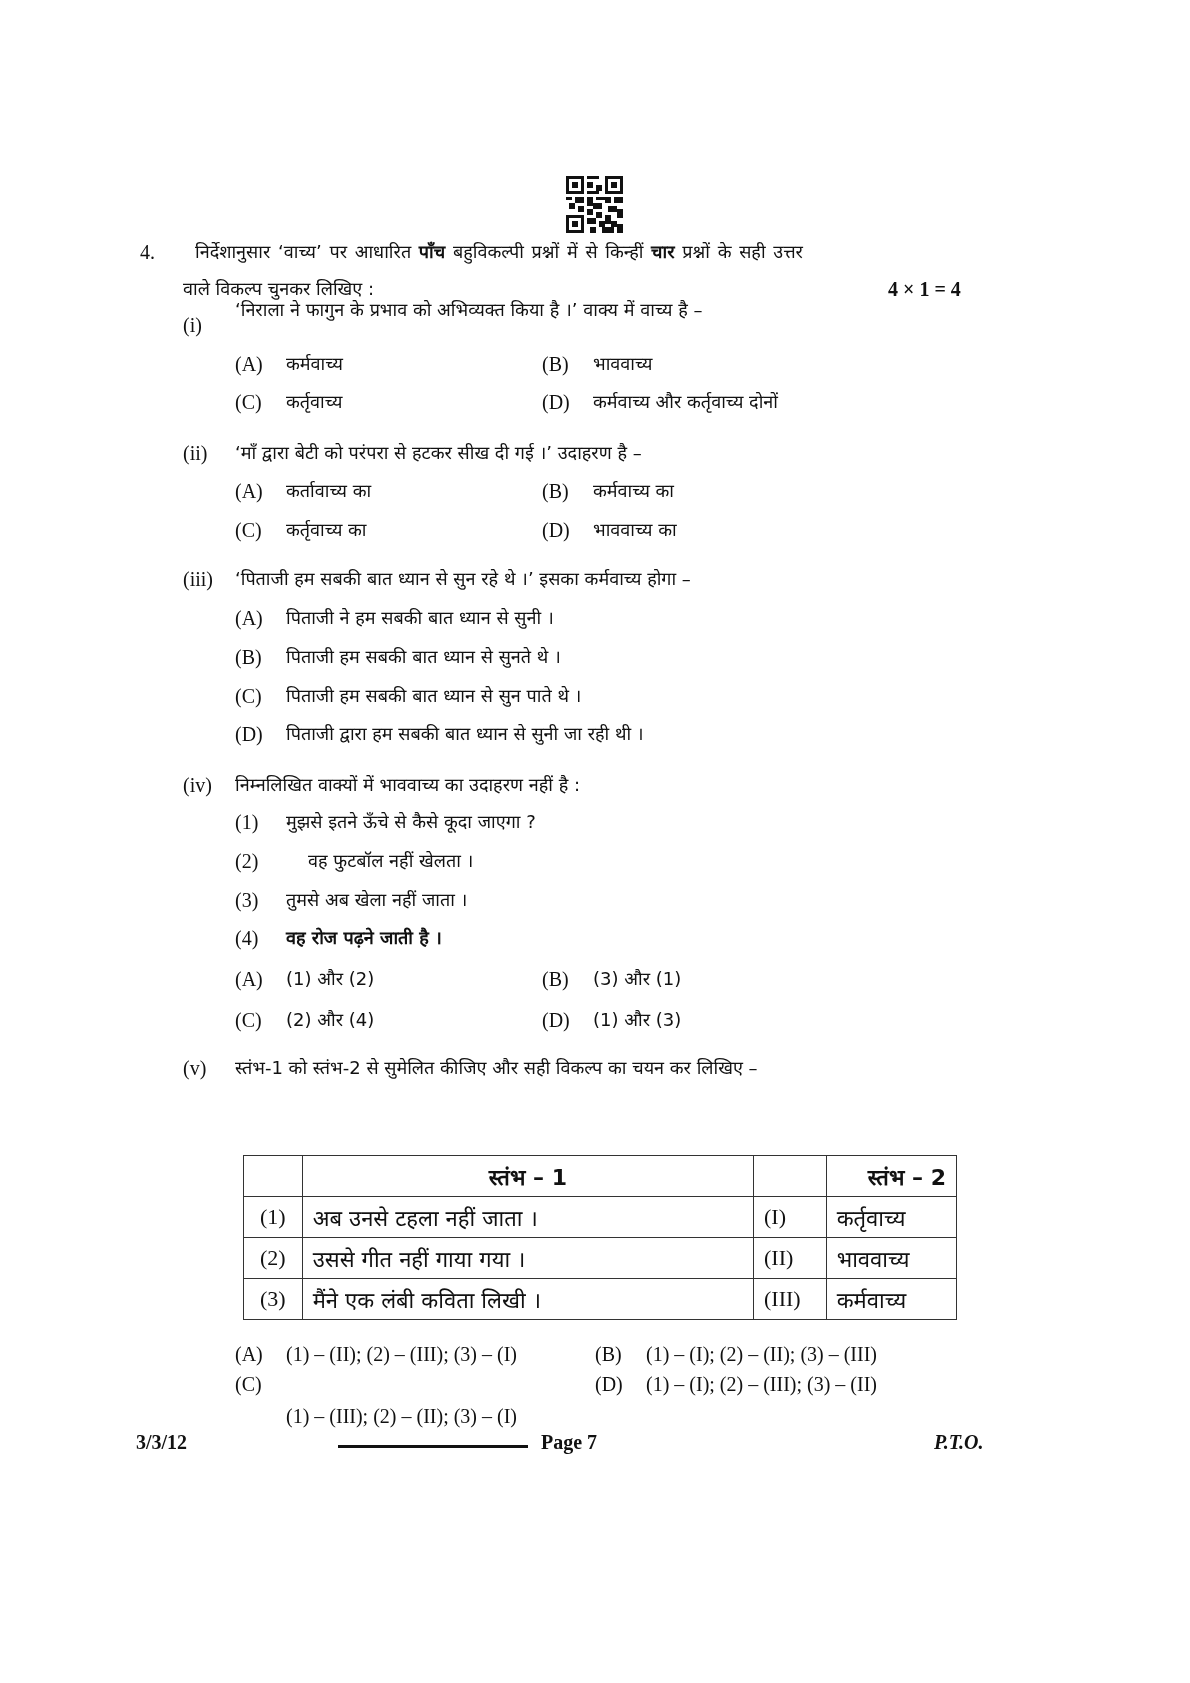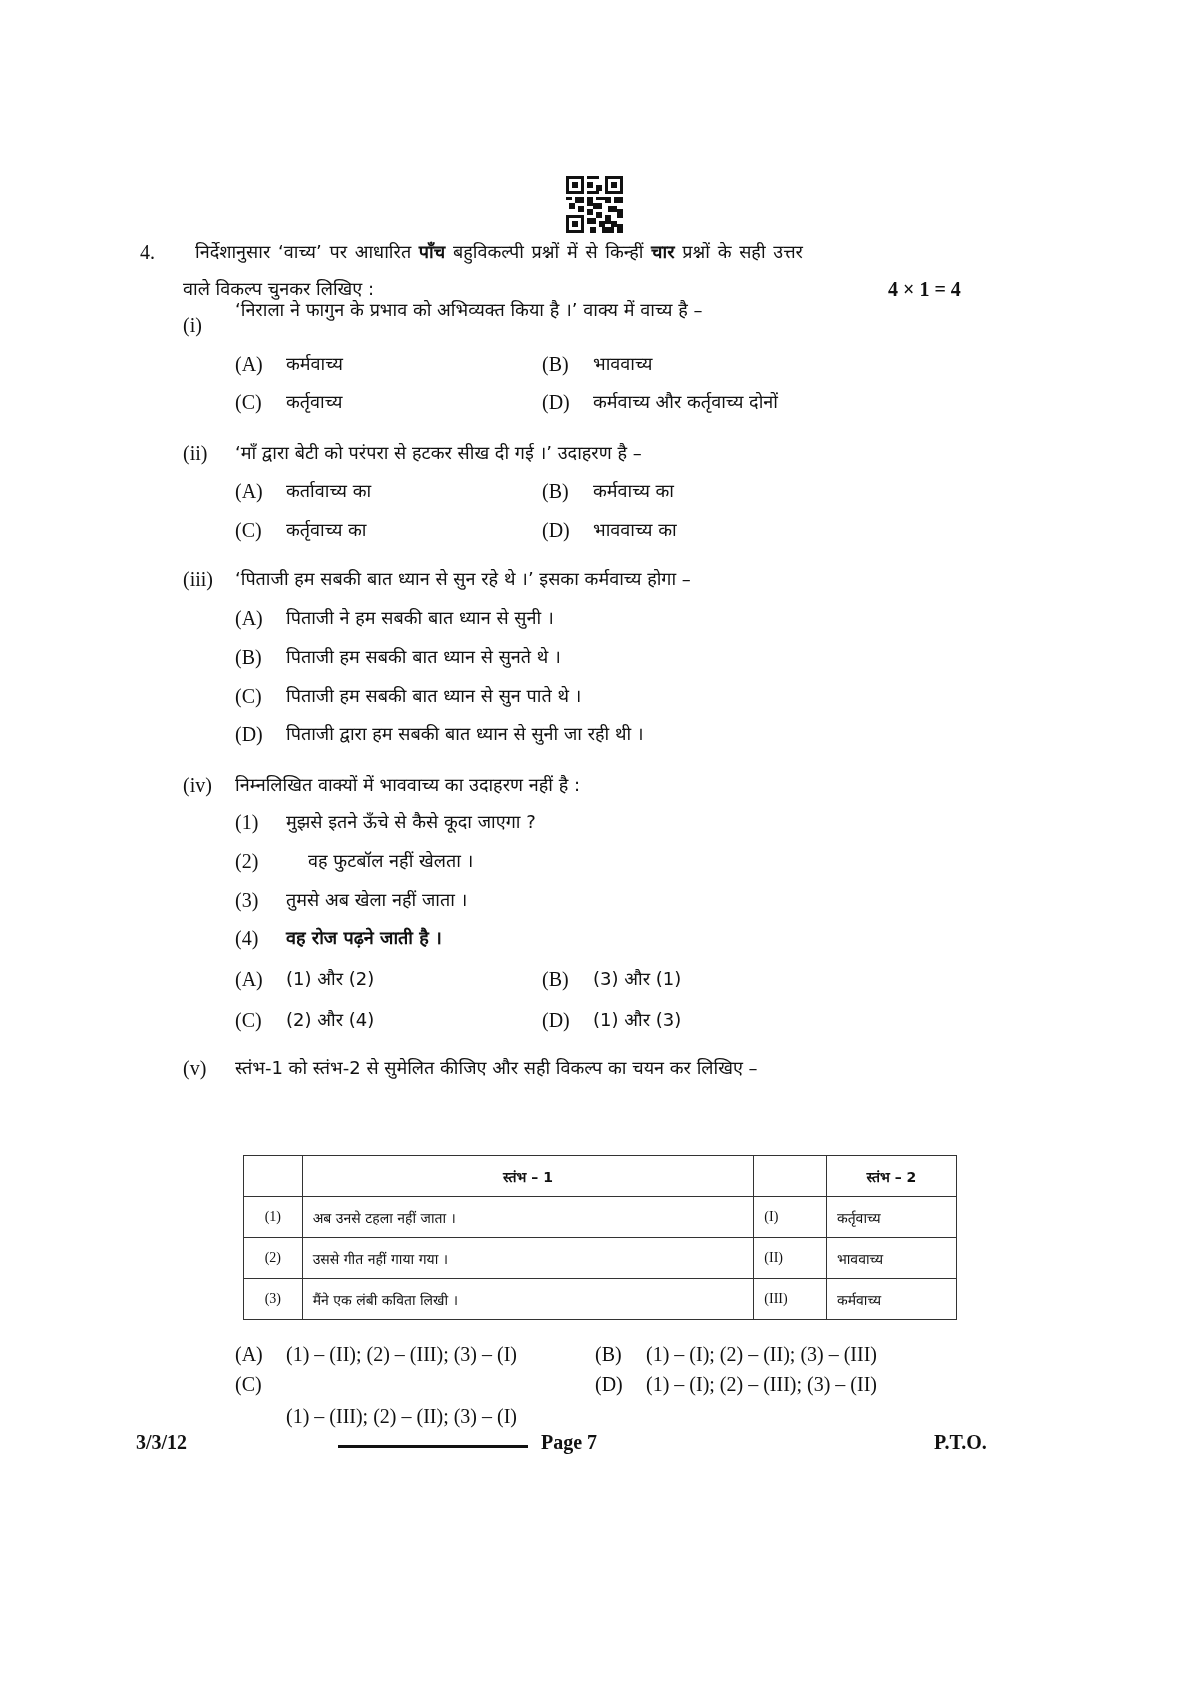--- a/index.html
+++ b/index.html
@@ -18,31 +18,31 @@
     .qr { left: 566px; top: 176px; width: 57px; height: 57px; }
 
     
     .match-table {
       position: absolute; left: 243px; top: 1155px; width: 714px;
       border-collapse: collapse;
     }
     .match-table td {
       border: 1.5px solid #333;
       height: 40px; padding: 0 10px;
-      font-size: 14px; vertical-align: middle; white-space: nowrap;
+      font-size: 22px; vertical-align: middle; white-space: nowrap;
     }
     .match-table .c1 { width: 38px; text-align: center; }
     .match-table .c2 { width: 435px; }
     .match-table .c3 { width: 52px; }
     .match-table .c4 { width: 110px; }
     .match-table .hdr { text-align: center; font-weight: bold; }
-    .match-table .hdr-left { text-align: center; font-weight: bold; }
+    .match-table .hdr-left { text-align: right; font-weight: bold; }
 
     .footer-line { left: 338px; top: 1445px; width: 190px; height: 3px; background: #111; }
-    .italic-bold { font-weight: bold; }
+    .italic-bold { font-style: italic; font-weight: bold; }
   </style>
 </head>
 <body>
 
 <div class="abs qr">
   <svg width="57" height="57" viewBox="0 0 19 19" shape-rendering="crispEdges">
     <rect width="19" height="19" fill="#fff"></rect>
     <g fill="#111">
       <rect x="0" y="0" width="6" height="6"></rect>
         <rect x="1" y="1" width="4" height="4" fill="#fff"></rect>

